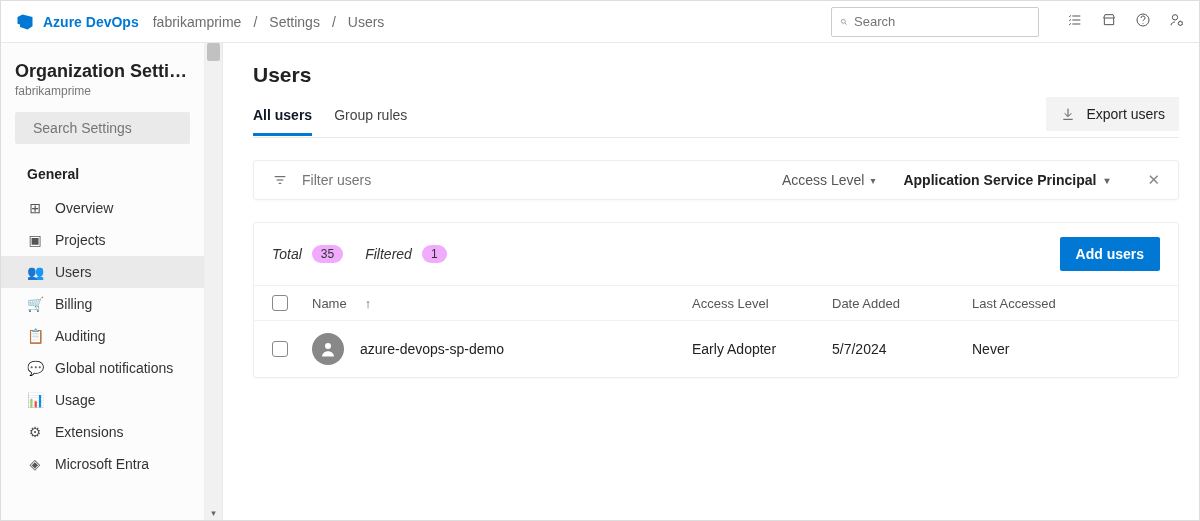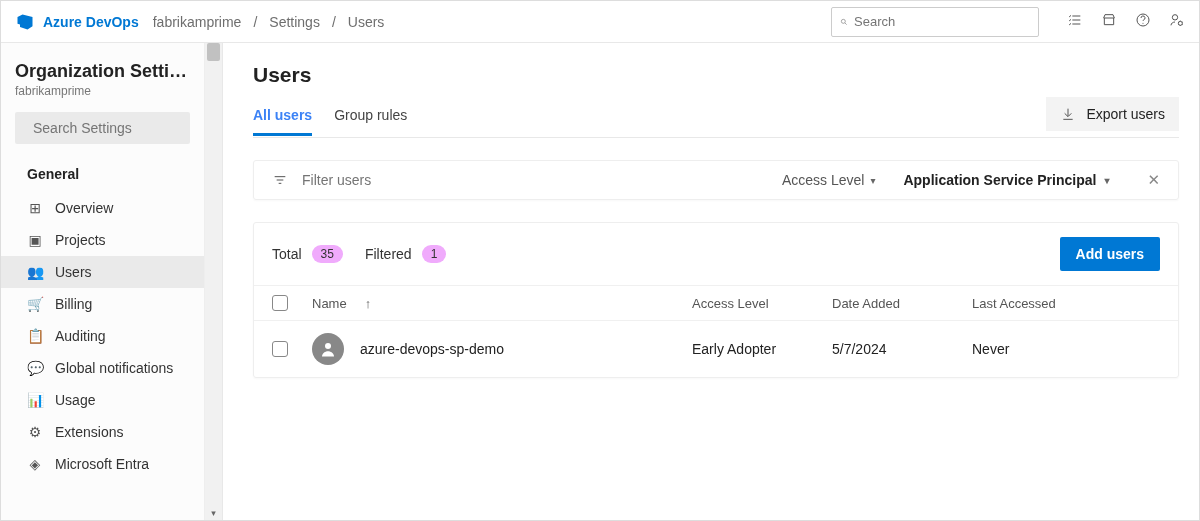--- a/index.html
+++ b/index.html
@@ -31,33 +31,33 @@
   .sb-section { font-size: 14px; font-weight: 600; color: #222; padding: 4px 14px 10px 26px; }
   .sb-item { height: 32px; display: flex; align-items: center; padding: 0 14px 0 26px; gap: 12px; font-size: 14px; color: #333; cursor: pointer; }
   .sb-item.selected { background: #eaeaea; }
   .sb-item .ic { width: 16px; text-align: center; color: #555; }
 
   
   .main { flex: 1; padding: 20px 20px 0 30px; overflow: auto; }
   .page-title { font-size: 21px; font-weight: 600; color: #222; margin-bottom: 10px; }
   .tabs-row { display: flex; align-items: center; border-bottom: 1px solid #e8e8e8; }
   .tab { padding: 8px 0 10px 0; margin-right: 22px; font-size: 14px; color: #444; cursor: pointer; }
-  .tab.active { color: #3b82f6; font-weight: 600; border-bottom: 3px solid #0078d4; margin-bottom: -1px; }
+  .tab.active { color: #0f172a; font-weight: 600; border-bottom: 3px solid #0078d4; margin-bottom: -1px; }
   .tabs-spacer { flex: 1; }
   .export-btn { background: #f3f3f3; border: none; height: 34px; padding: 0 14px; display: flex; align-items: center; gap: 10px; font-size: 14px; color: #222; cursor: pointer; margin-bottom: 6px; }
 
   .filterbar { margin-top: 22px; border: 1px solid #eee; border-radius: 3px; height: 40px; display: flex; align-items: center; padding: 0 18px; gap: 14px; box-shadow: 0 1px 2px rgba(0,0,0,0.03); }
   .filterbar input { border: none; outline: none; font-size: 14px; flex: 1; color: #555; }
   .access-level { color: #555; font-size: 14px; display: flex; align-items: center; gap: 6px; cursor: pointer; margin-right: 14px; }
   .applied-filter { font-weight: 600; font-size: 14px; color: #222; display: flex; align-items: center; gap: 8px; cursor: pointer; margin-right: 24px; }
   .close-x { color: #888; cursor: pointer; font-size: 15px; }
 
   .table-card { margin-top: 22px; border: 1px solid #eee; border-radius: 3px; box-shadow: 0 1px 2px rgba(0,0,0,0.03); padding: 0; }
   .counts-row { display: flex; align-items: center; padding: 14px 18px; }
-  .counts-row .lbl { font-size: 14px; color: #333; margin-right: 10px; }
+  .counts-row .lbl { font-size: 14px; color: #333; margin-right: 10px; font-style: italic; }
   .badge { background: #f0abfc; border-radius: 10px; padding: 2px 9px; font-size: 12px; color: #333; margin-right: 22px; }
   .counts-spacer { flex: 1; }
   .summary-btn { background: #f3f3f3; border: none; height: 34px; padding: 0 14px; font-size: 14px; color: #222; cursor: pointer; margin-right: 12px; }
   .add-btn { background: #0078d4; color: #fff; border: none; height: 34px; padding: 0 16px; font-size: 14px; font-weight: 600; border-radius: 2px; cursor: pointer; }
 
   .thead { display: flex; align-items: center; padding: 0 18px; height: 36px; font-size: 13px; color: #555; border-top: 1px solid #f0f0f0; border-bottom: 1px solid #f0f0f0; }
   .col-check { width: 40px; }
   .col-name { width: 380px; display: flex; align-items: center; gap: 18px; }
   .col-access { width: 140px; }
   .col-date { width: 140px; }

